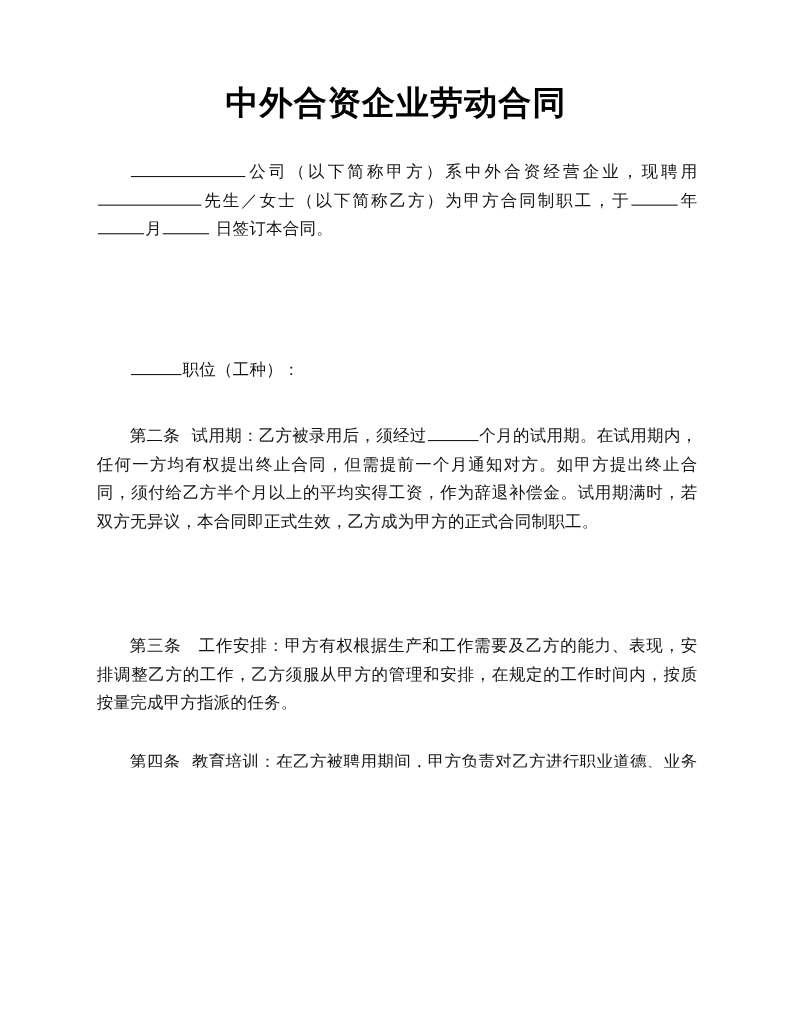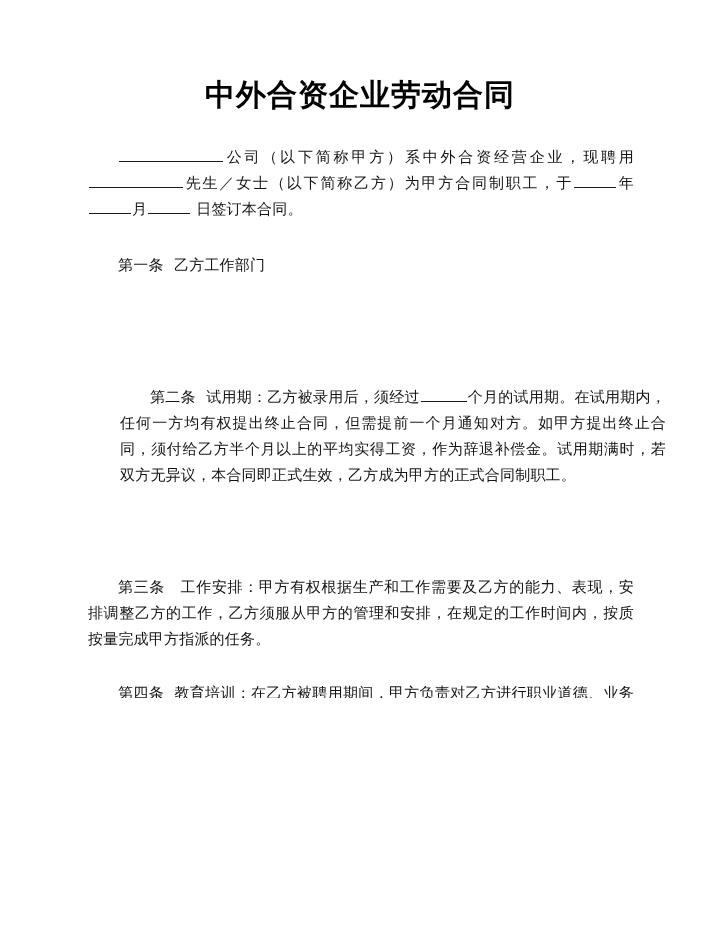--- a/index.html
+++ b/index.html
@@ -64,40 +64,40 @@
   .blank-name    { width: 94px; }
   .blank-date    { width: 42px; }
   .blank-post    { width: 46px; }
   .blank-months  { width: 46px; }
   .gap-after     { margin-right: 6px; }
 
   
   #p-open      { top: 144px; }
   #p-article1  { top: 252px; }
   #p-position  { top: 324px; }
-  #p-article2  { top: 384px; margin-left: 32px; }
+  #p-article2  { top: 384px; }
   #p-article3  { top: 576px; font-family: Liberation Mono, monospace; }
   #p-article4  { top: 680px; }
   #p-article5  { top: 792px; }
 </style>
 </head>
 <body>
 
 <div class="page">
 
   <div class="doc-title">中外合资企业劳动合同</div>
 
   <div class="body-block" id="p-open">
     <p class="para indent"><span class="blank blank-company"></span><span>公司（以下简称甲方）系中外合资经营企业，现聘用</span><span class="blank blank-name"></span><span>先生／女士（以下简称乙方）为甲方合同制职工，于</span><span class="blank blank-date"></span><span>年</span><span class="blank blank-date"></span><span>月</span><span class="blank blank-date gap-after"></span><span>日签订本合同。</span></p>
   </div>
 
-  <div class="body-block" id="p-article1">
-    <p class="para indent"><span>第一条</span><span class="gap-after"> </span><span>乙方工作部门</span></p>
+
+  <div class="body-block" id="p-position">
+    <p class="para indent"><span class="blank blank-post"></span><span>职位（工种）：</span></p>
   </div>
-
 
   <div class="body-block" id="p-article2">
     <p class="para indent"><span>第二条</span><span class="gap-after"> </span><span>试用期：乙方被录用后，须经过</span><span class="blank blank-months"></span><span>个月的试用期。在试用期内，任何一方均有权提出终止合同，但需提前一个月通知对方。如甲方提出终止合同，须付给乙方半个月以上的平均实得工资，作为辞退补偿金。试用期满时，若双方无异议，本合同即正式生效，乙方成为甲方的正式合同制职工。</span></p>
   </div>
 
   <div class="body-block" id="p-article3">
     <p class="para indent"><span>第三条</span><span class="gap-after"> </span><span>工作安排：甲方有权根据生产和工作需要及乙方的能力、表现，安排调整乙方的工作，乙方须服从甲方的管理和安排，在规定的工作时间内，按质按量完成甲方指派的任务。</span></p>
   </div>
 
   <div class="body-block" id="p-article4">

